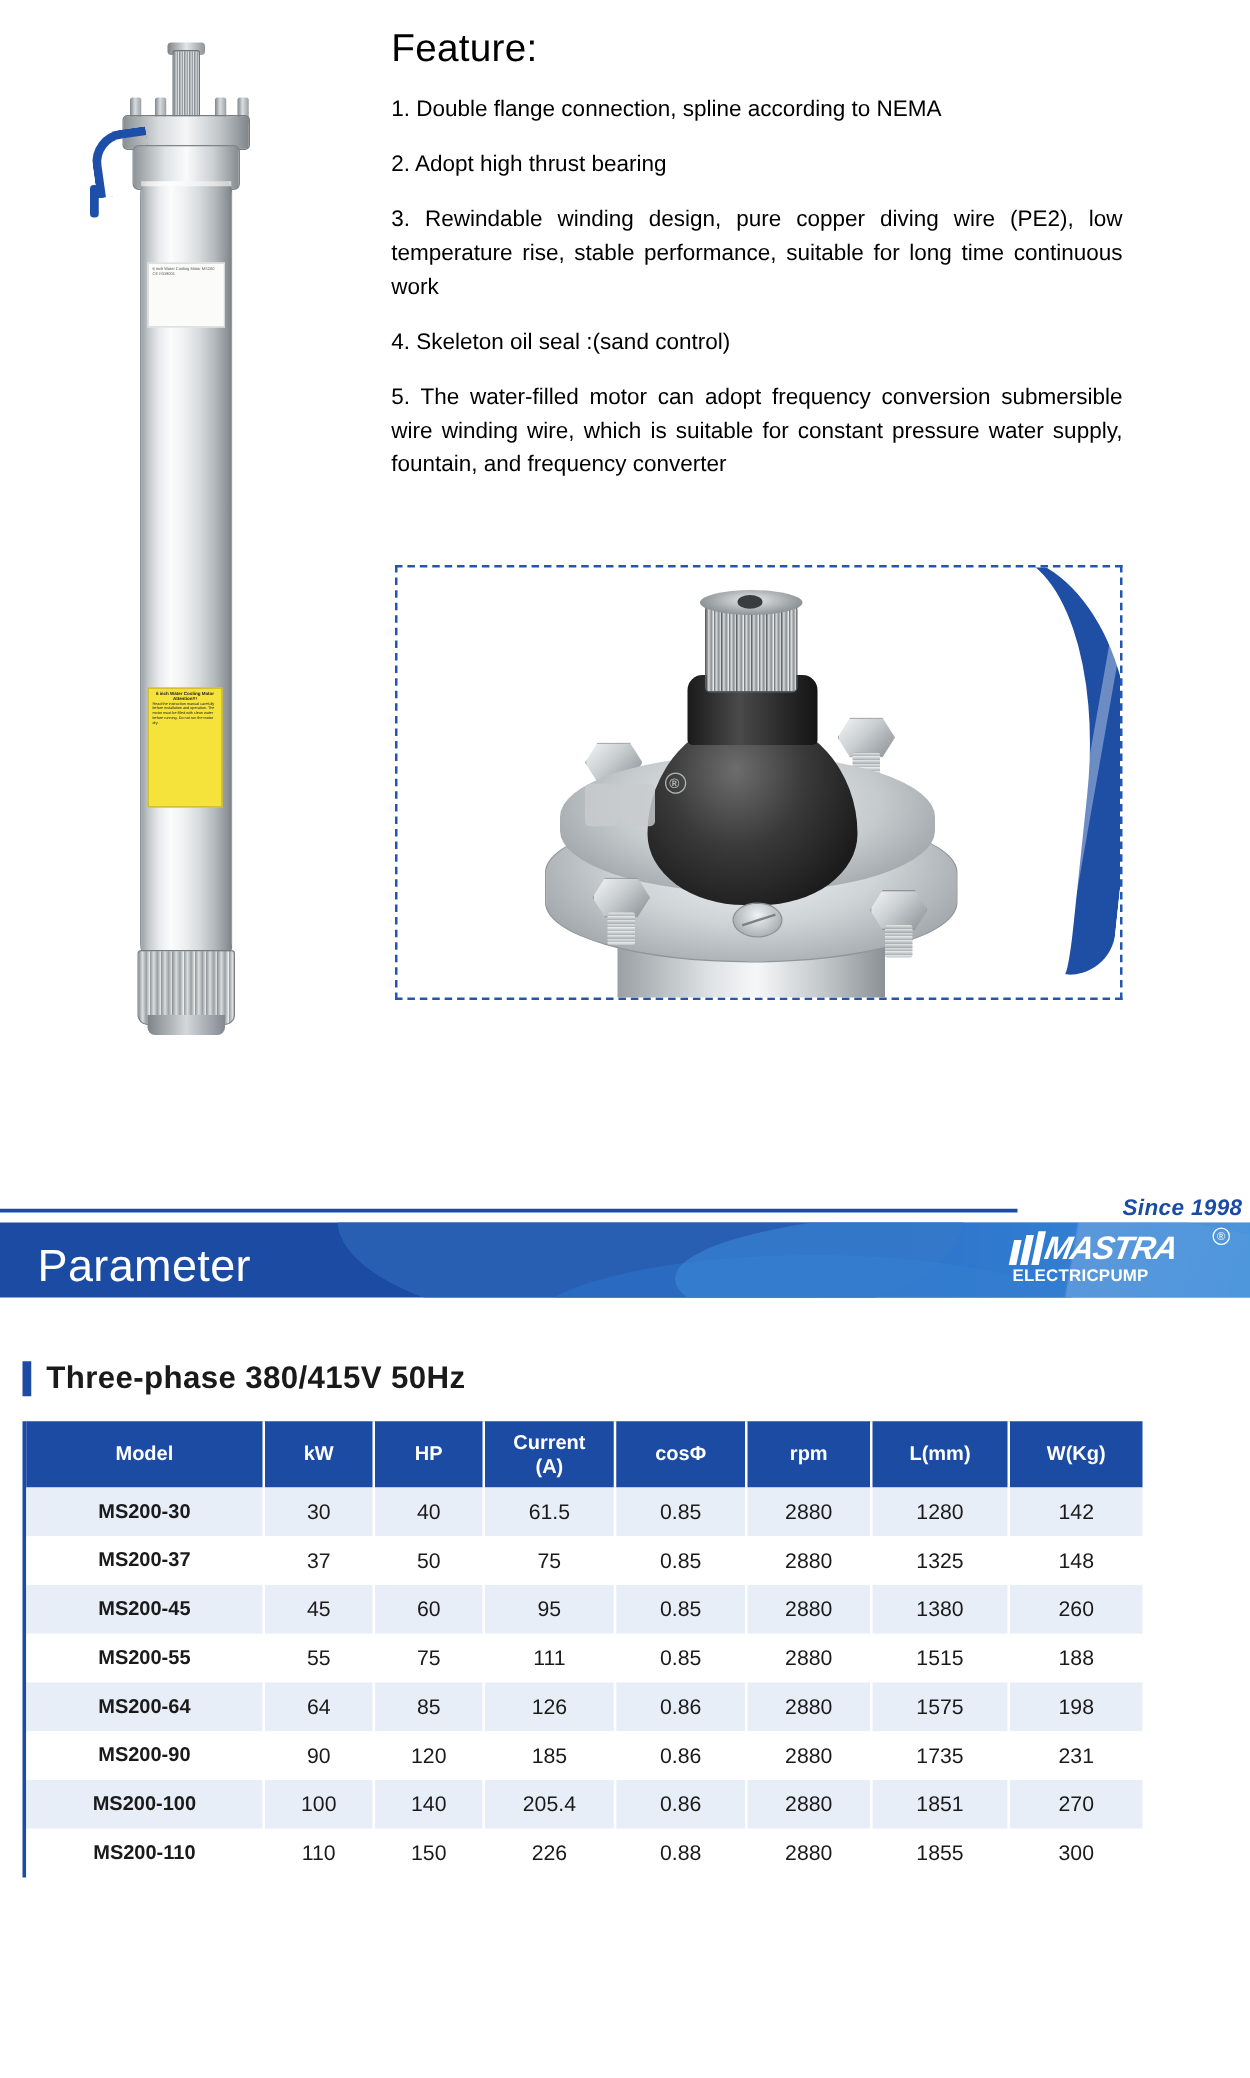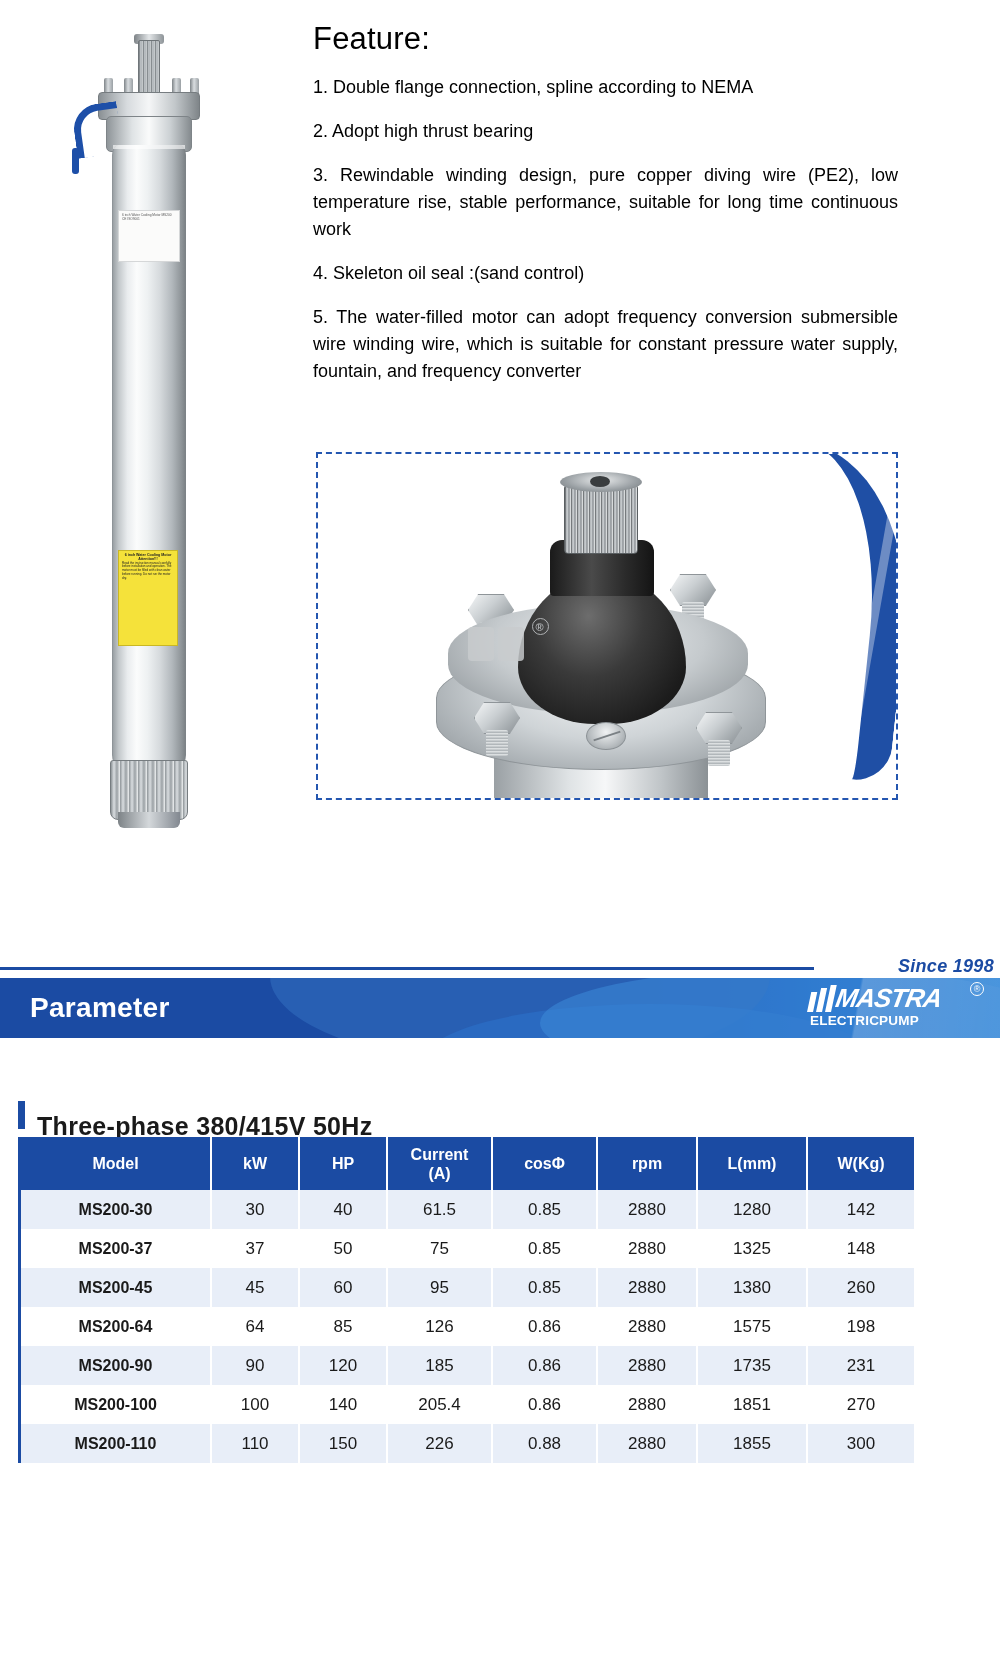--- a/index.html
+++ b/index.html
@@ -364,22 +364,22 @@
   }
   .banner-slash {
     position: absolute;
     right: 0; top: 0;
     width: 230px; height: 60px;
     background: linear-gradient(100deg, rgba(255,255,255,0) 0%, rgba(255,255,255,0) 38%, rgba(255,255,255,0.20) 39%, rgba(255,255,255,0.12) 100%);
   }
   #param-title {
     position: absolute;
     left: 30px; top: 14px;
-    font-size: 28px;
-    font-weight: 700;
+    font-size: 36px;
+    font-weight: 400;
     color: #ffffff;
     letter-spacing: 0.3px;
     z-index: 3;
   }
   #brand-logo {
     position: absolute;
     right: 14px; top: 6px;
     width: 176px; height: 50px;
     z-index: 4;
     color: #fff;
@@ -420,21 +420,20 @@
   }
   #heading-bar {
     width: 7px; height: 28px;
     background: #1b4ba3;
   }
   #heading-text {
     font-size: 25px;
     font-weight: 700;
     color: #1a1a1a;
     letter-spacing: 0.3px;
-    margin-top: 24px;
   }
 
   
   #spec-table-wrap {
     position: absolute;
     left: 18px; top: 1137px;
     width: 893px;
     border-left: 3px solid #1b4ba3;
   }
   table.spec {
@@ -634,20 +633,30 @@
           <td class="model">MS200-45</td>
           <td>45</td>
           <td>60</td>
           <td>95</td>
           <td>0.85</td>
           <td>2880</td>
           <td>1380</td>
           <td>260</td>
         </tr>
         <tr>
+          <td class="model">MS200-55</td>
+          <td>55</td>
+          <td>75</td>
+          <td>111</td>
+          <td>0.85</td>
+          <td>2880</td>
+          <td>1515</td>
+          <td>188</td>
+        </tr>
+        <tr>
           <td class="model">MS200-64</td>
           <td>64</td>
           <td>85</td>
           <td>126</td>
           <td>0.86</td>
           <td>2880</td>
           <td>1575</td>
           <td>198</td>
         </tr>
         <tr>

